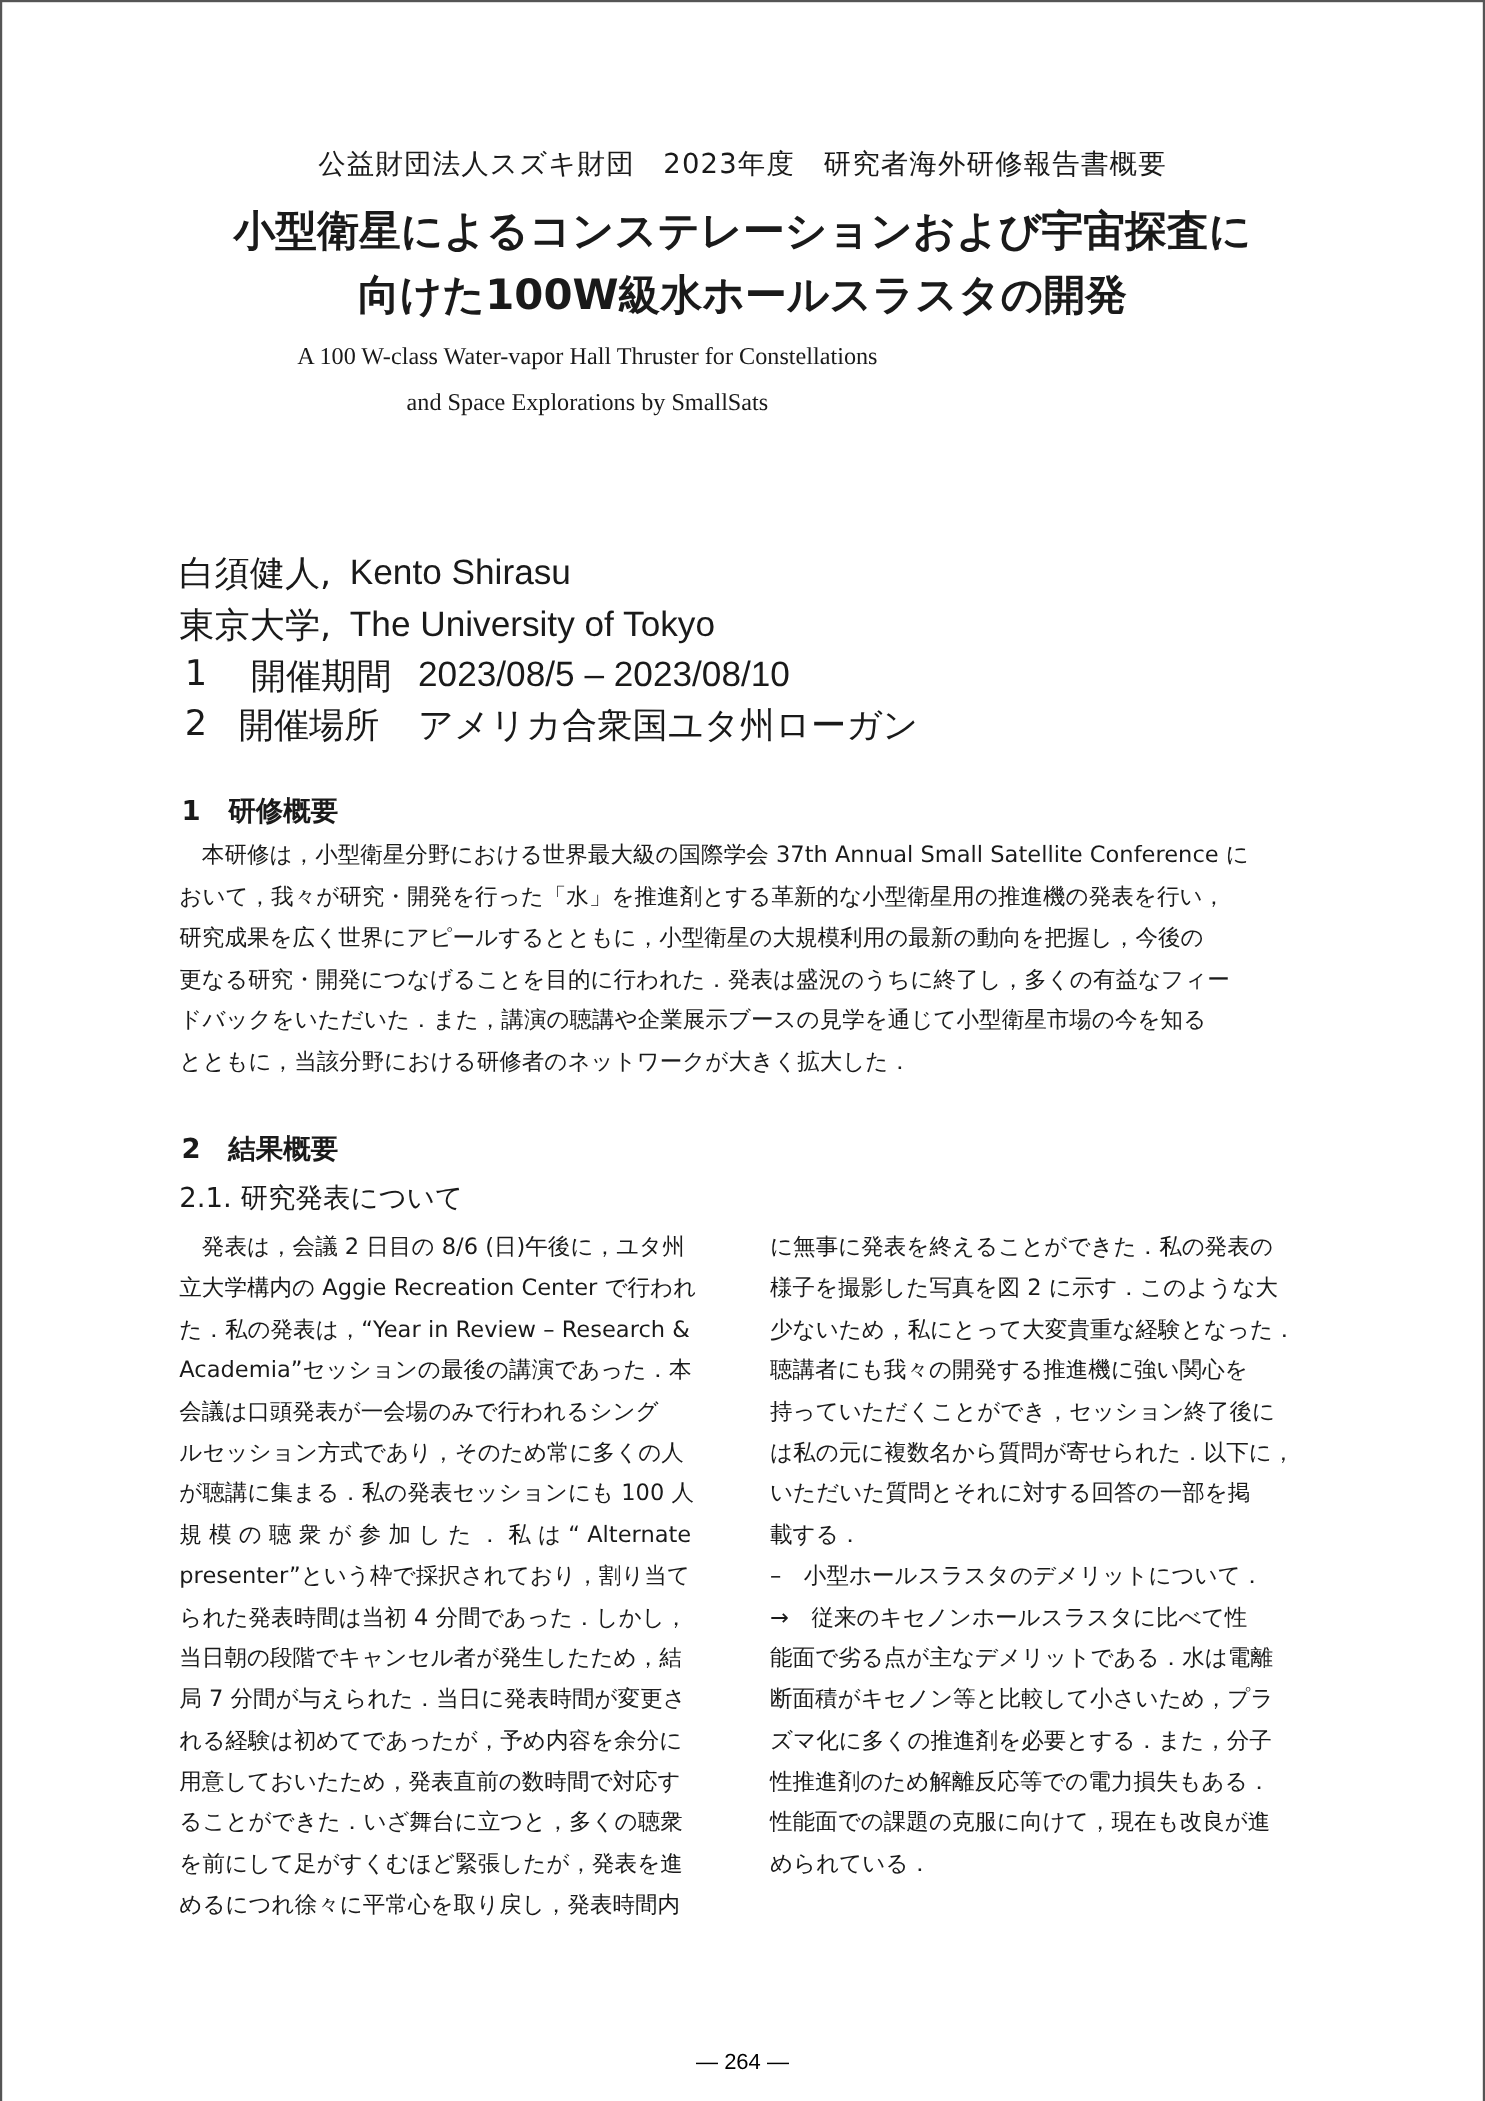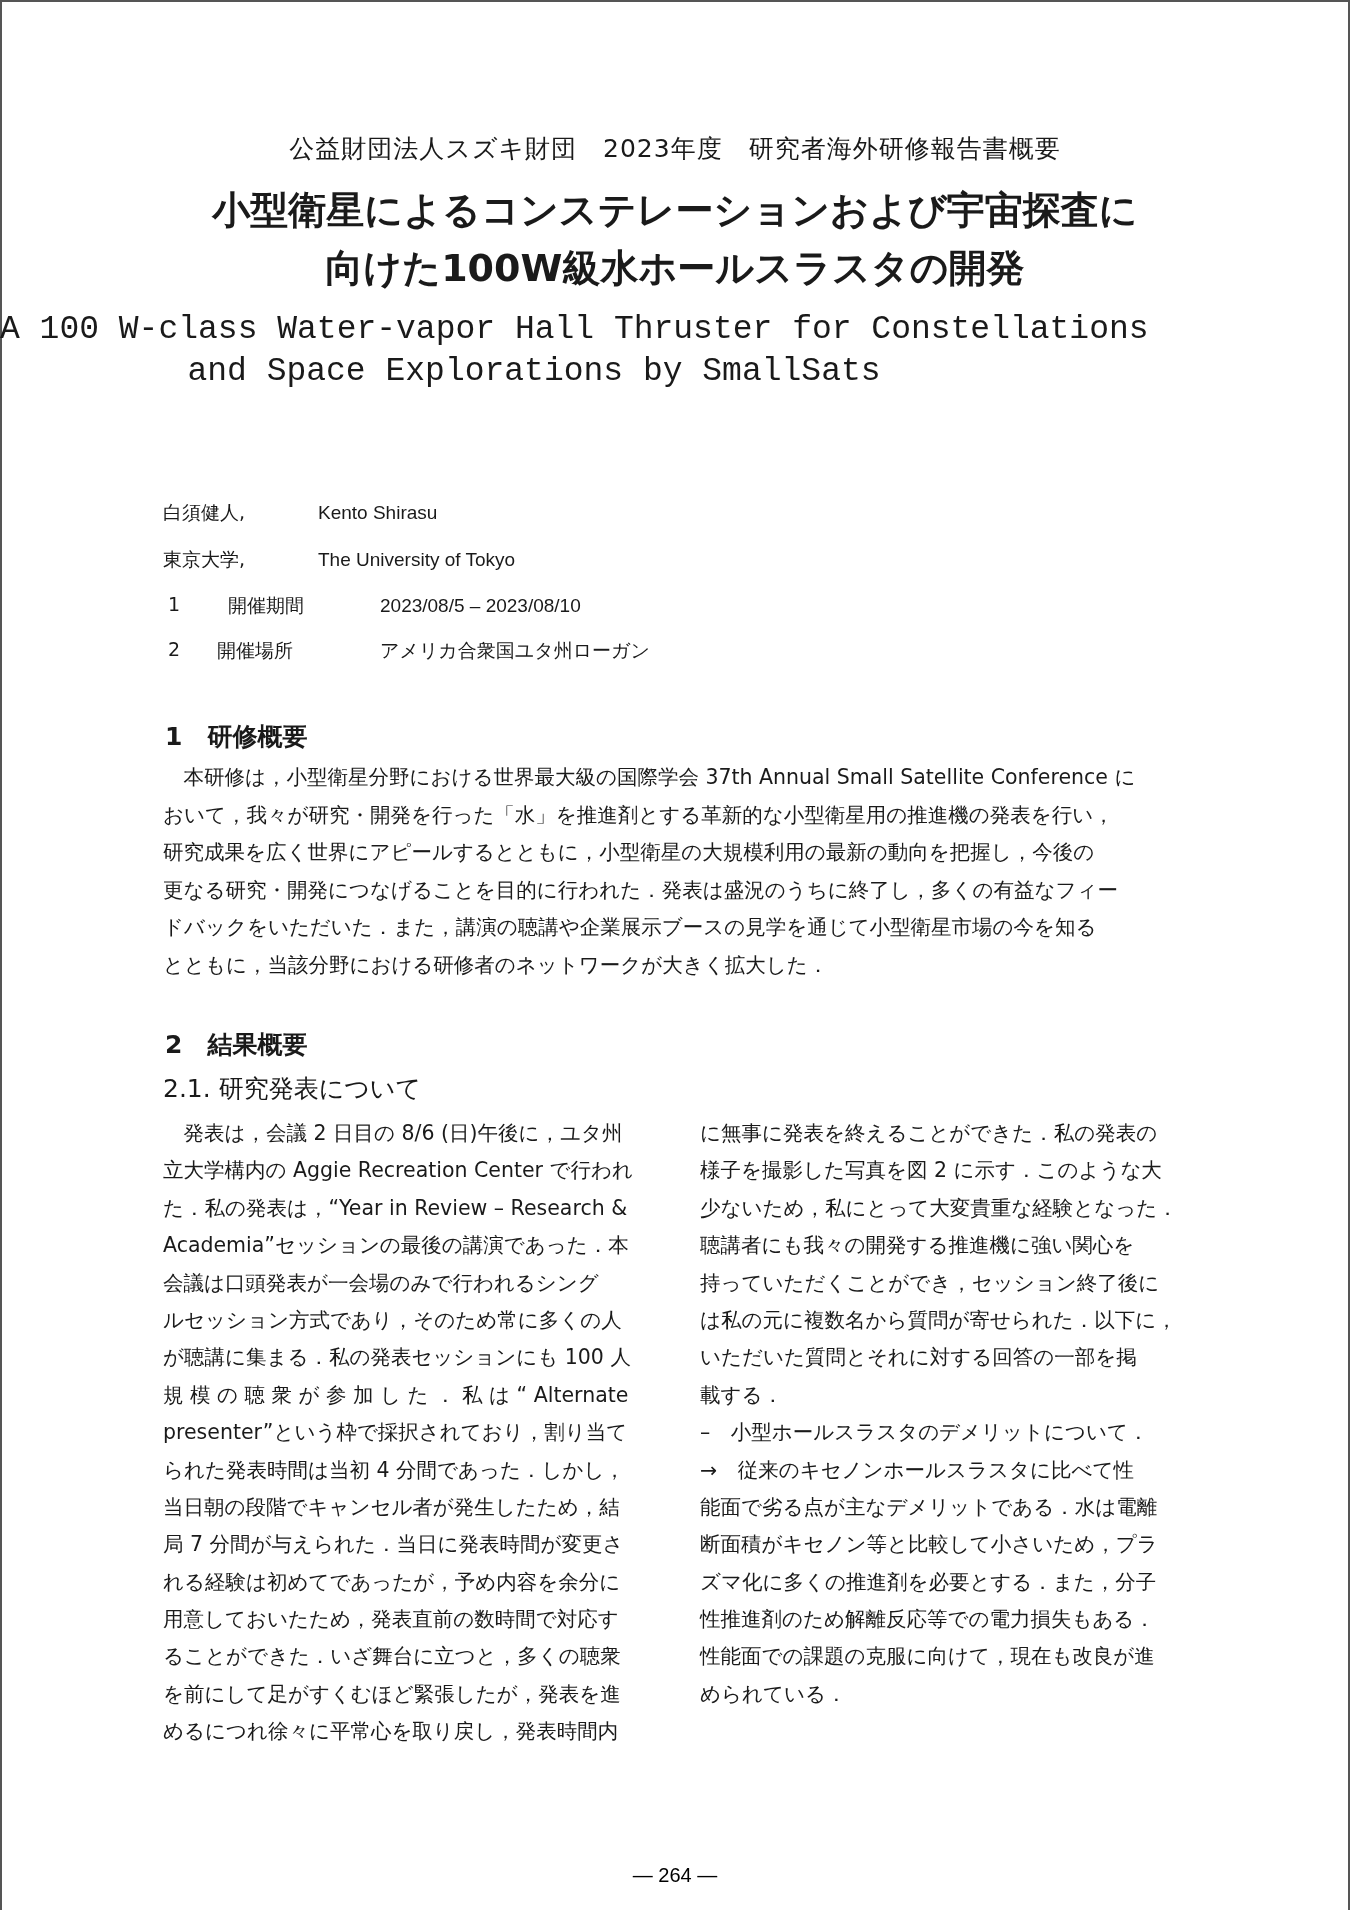--- a/index.html
+++ b/index.html
@@ -19,26 +19,26 @@
     font-size: 25px; letter-spacing: 1px;
   }
   .title-ja {
     left: 0; width: 1350px; text-align: center;
     font-size: 38px; font-weight: bold; letter-spacing: 0px;
   }
   .title-ja.l1 { top: 185px; }
   .title-ja.l2 { top: 243px; }
   .title-en {
     left: 0; width: 1068px; text-align: center;
-    font-family: Liberation Mono, monospace; font-size: 33px;
+    font-family: Liberation Serif, serif; font-size: 22px;
   }
   .title-en.l1 { top: 311px; }
   .title-en.l2 { top: 353px; }
 
-  .info { font-size: 19px; left: 163px; }
+  .info { font-size: 32px; left: 163px; }
   .info .val { position: absolute; white-space: nowrap; font-family: "Liberation Sans", sans-serif; }
 
   .sec-h { font-size: 25px; font-weight: bold; left: 165px; }
   .sub-h { font-size: 25px; left: 163px; }
 
   .para {
     position: absolute; left: 163px; width: 1025px;
     font-size: 20.5px; line-height: 37.5px;
   }
   .para .ln { display: block; white-space: nowrap; height: 37.5px; }

